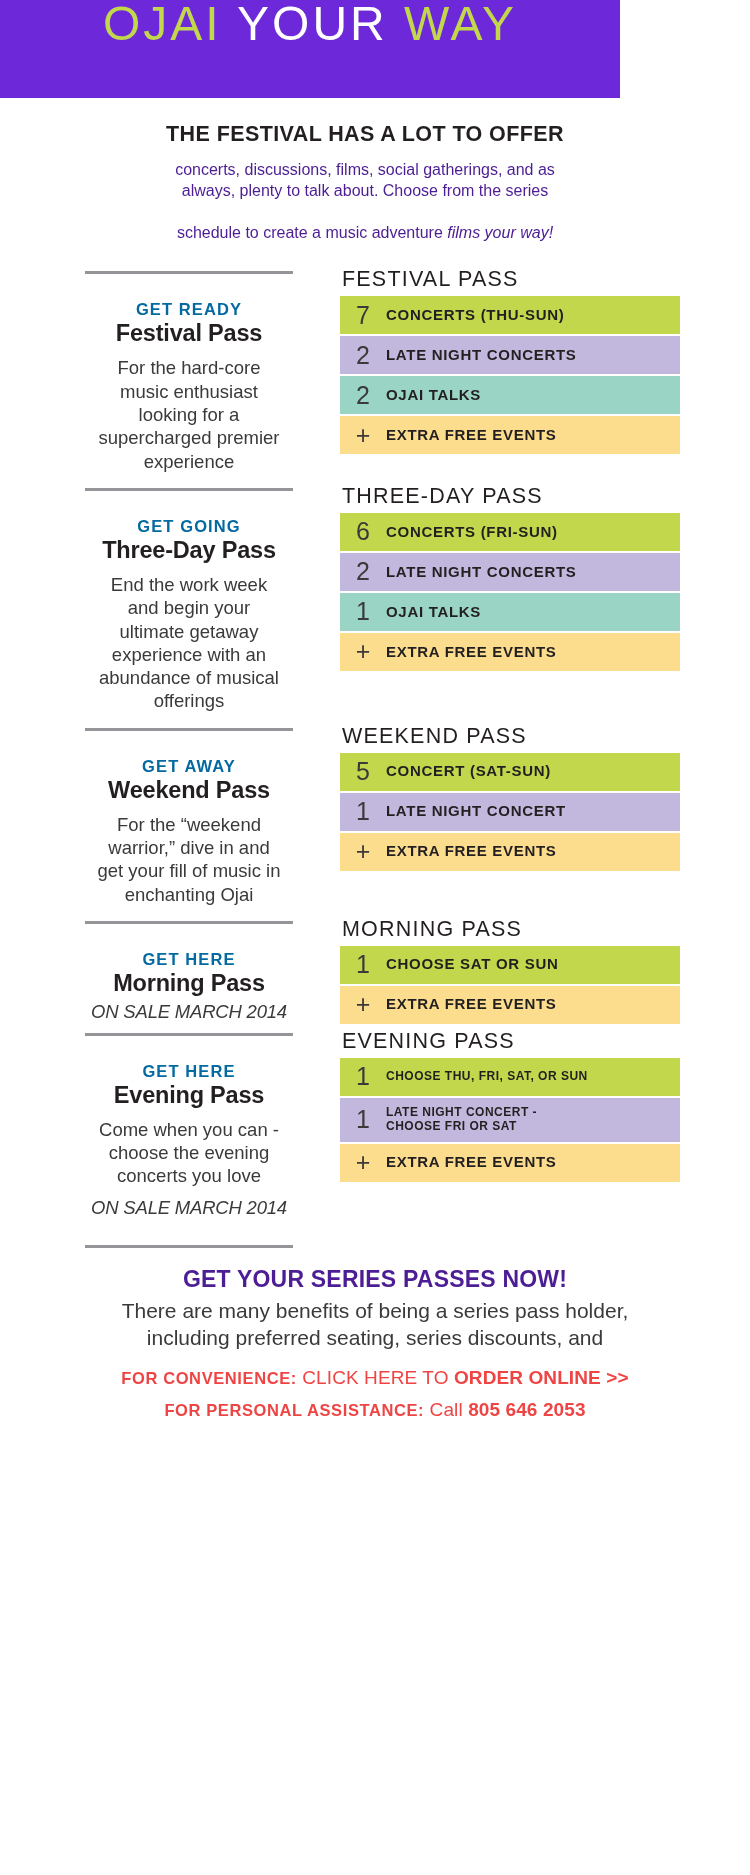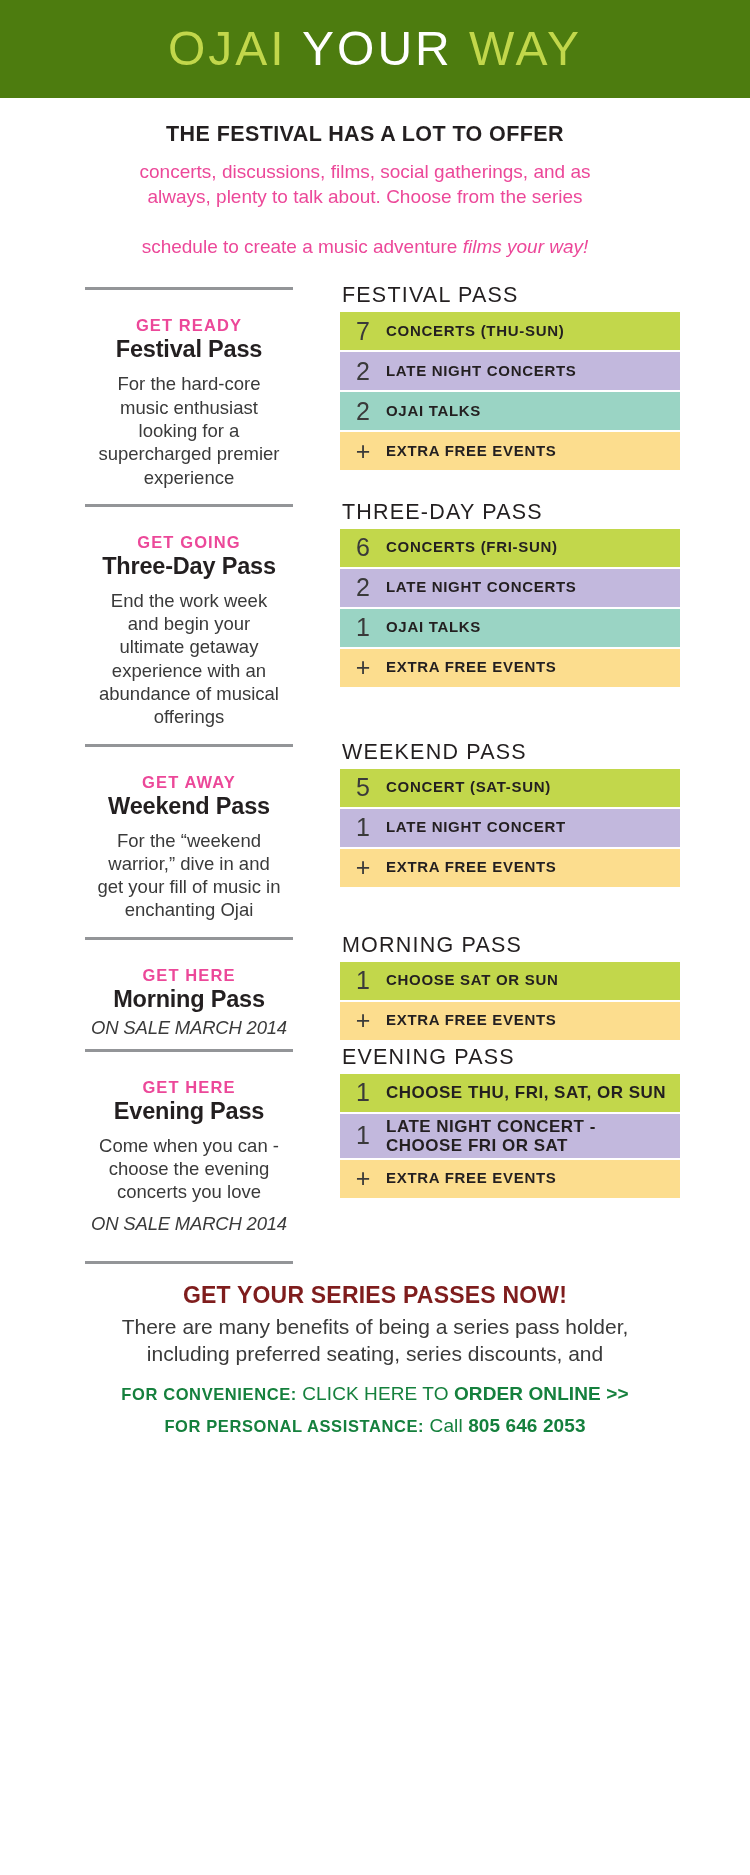--- a/index.html
+++ b/index.html
@@ -16,25 +16,25 @@
   .page {
     width: 750px;
     min-height: 1875px;
     position: relative;
     background: #ffffff;
     overflow: hidden;
   }
 
   
   .masthead {
-    width: 750px;
+    width: 620px;
     height: 98px;
-    background: #4d7c0f;
+    background: #6d28d9;
     display: flex;
-    align-items: center;
+    align-items: flex-start;
     justify-content: center;
     box-sizing: border-box;
   }
   .masthead-title {
     font-size: 48px;
     letter-spacing: 3px;
     font-weight: 400;
     white-space: nowrap;
     line-height: 1;
   }
@@ -47,23 +47,23 @@
     text-align: center;
   }
   .intro-head {
     font-size: 21.5px;
     font-weight: bold;
     letter-spacing: 0.4px;
     margin: 0 0 6px 0;
     color: #231f20;
   }
   .intro-body {
-    font-size: 19px;
+    font-size: 16px;
     line-height: 1.32;
-    color: #ec4899;
+    color: #4c1d95;
     font-weight: 400;
     margin: 12px;
   }
   .intro-body em {
     font-style: italic;
   }
 
   
   .passes {
     margin-top: 22px;
@@ -87,21 +87,21 @@
     width: 208px;
     margin: 0 auto 26px auto;
   }
   .rule.bottom {
     margin: 26px auto 0 auto;
   }
   .kicker {
     font-size: 16.5px;
     font-weight: bold;
     letter-spacing: 1.1px;
-    color: #ec4899;
+    color: #0369a1;
     margin: 0 0 1px 0;
   }
   .pass-title {
     font-size: 23.5px;
     font-weight: bold;
     letter-spacing: -0.2px;
     color: #231f20;
     margin: 0 0 2px 0;
   }
   .pass-desc {
@@ -149,49 +149,49 @@
     line-height: 1;
   }
   .bar-label {
     font-size: 15px;
     font-weight: bold;
     letter-spacing: 0.7px;
     color: #231f20;
     line-height: 1.12;
   }
   .bar-label.small {
-    font-size: 17px;
+    font-size: 12px;
     letter-spacing: 0.5px;
   }
   .c-green  { background: #c2d74b; }
   .c-purple { background: #c2b8dd; }
   .c-teal   { background: #9ad4c4; }
   .c-yellow { background: #fcdd8e; }
 
   
   .footer {
     padding: 18px 46px 20px 46px;
     text-align: center;
   }
   .footer-head {
     font-size: 23px;
     font-weight: bold;
     letter-spacing: 0.2px;
     margin: 0 0 4px 0;
-    color: #7f1d1d;
+    color: #4c1d95;
   }
   .footer-body {
     font-size: 21px;
     line-height: 1.3;
     color: #3a3a3a;
     margin: 0 0 16px 0;
   }
   .cta-line {
     font-size: 19px;
-    color: #15803d;
+    color: #ef4444;
     margin: 0 0 10px 0;
     letter-spacing: 0.1px;
   }
   .cta-line .lead {
     font-weight: bold;
     font-size: 16.5px;
     letter-spacing: 0.6px;
   }
   .cta-line .light { font-weight: 400; }
   .cta-line .strong { font-weight: bold; }

